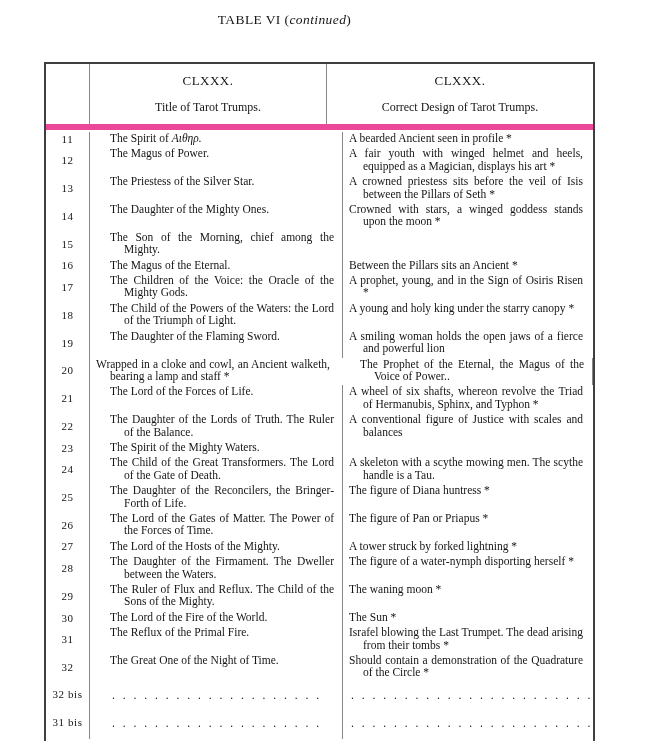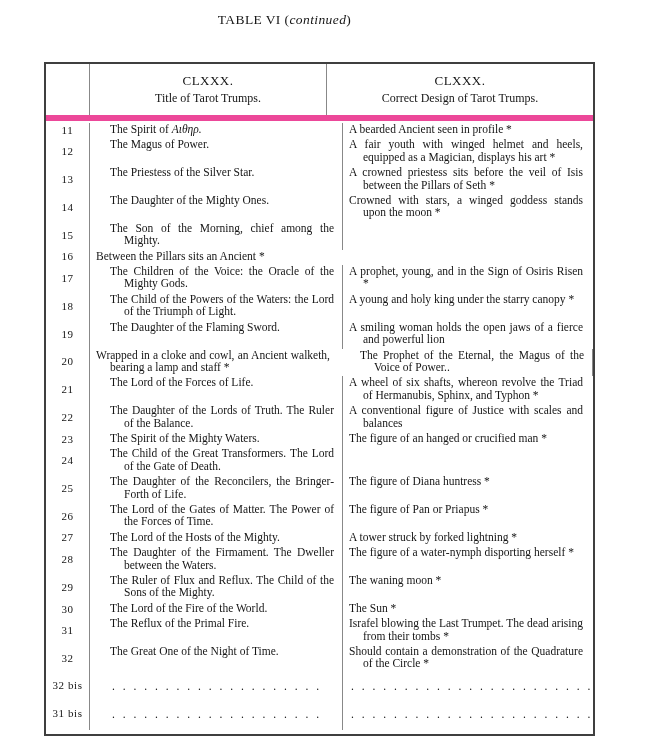--- a/index.html
+++ b/index.html
@@ -51,21 +51,21 @@
   .head-cell {
     text-align: center;
     padding: 9px 4px 9px 4px;
   }
   .head-numeral {
     font-size: 13px;
     letter-spacing: 0.5px;
   }
   .head-label {
     font-size: 12px;
-    margin-top: 2px;
+    margin-top: 11px;
   }
 
   .tbody {
     padding-top: 2px;
     padding-bottom: 4px;
   }
   .row {
     display: flex;
     align-items: stretch;
   }
@@ -163,20 +163,21 @@
     <div class="cell cell-design">Crowned with stars, a winged goddess stands upon the moon *</div>
   </div>
 
   <div class="row">
     <div class="cell cell-num">15</div>
     <div class="cell cell-title">The Son of the Morning, chief among the Mighty.</div>
   </div>
 
   <div class="row">
     <div class="cell cell-num">16</div>
+    <div class="cell cell-title">The Magus of the Eternal.</div>
     <div class="cell cell-design">Between the Pillars sits an Ancient *</div>
   </div>
 
   <div class="row">
     <div class="cell cell-num">17</div>
     <div class="cell cell-title">The Children of the Voice: the Oracle of the Mighty Gods.</div>
     <div class="cell cell-design">A prophet, young, and in the Sign of Osiris Risen *</div>
   </div>
 
   <div class="row">
@@ -205,26 +206,26 @@
 
   <div class="row">
     <div class="cell cell-num">22</div>
     <div class="cell cell-title">The Daughter of the Lords of Truth.  The Ruler of the Balance.</div>
     <div class="cell cell-design">A conventional figure of Justice with scales and balances</div>
   </div>
 
   <div class="row">
     <div class="cell cell-num">23</div>
     <div class="cell cell-title">The Spirit of the Mighty Waters.</div>
-    <div class="cell cell-design">The figure of an hanged or crucified man *</div>
   </div>
 
   <div class="row">
     <div class="cell cell-num">24</div>
     <div class="cell cell-title">The Child of the Great Transformers.  The Lord of the Gate of Death.</div>
+    <div class="cell cell-design">A skeleton with a scythe mowing men.  The scythe handle is a Tau.</div>
   </div>
 
   <div class="row">
     <div class="cell cell-num">25</div>
     <div class="cell cell-title">The Daughter of the Reconcilers, the Bringer-Forth of Life.</div>
     <div class="cell cell-design">The figure of Diana huntress *</div>
   </div>
 
   <div class="row">
     <div class="cell cell-num">26</div>

